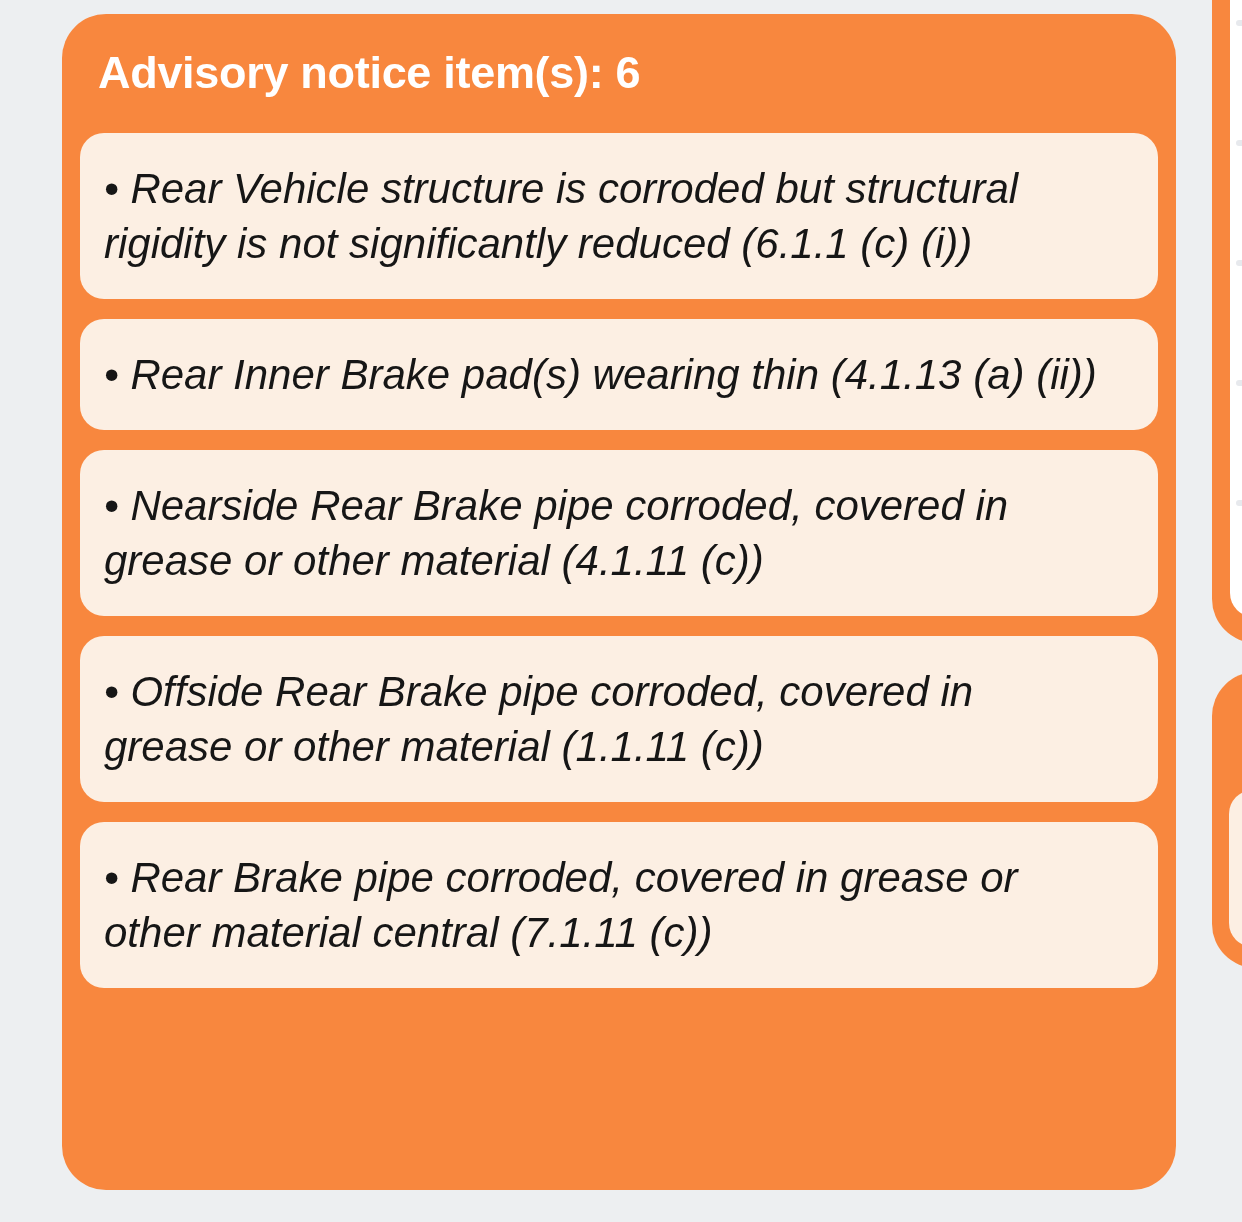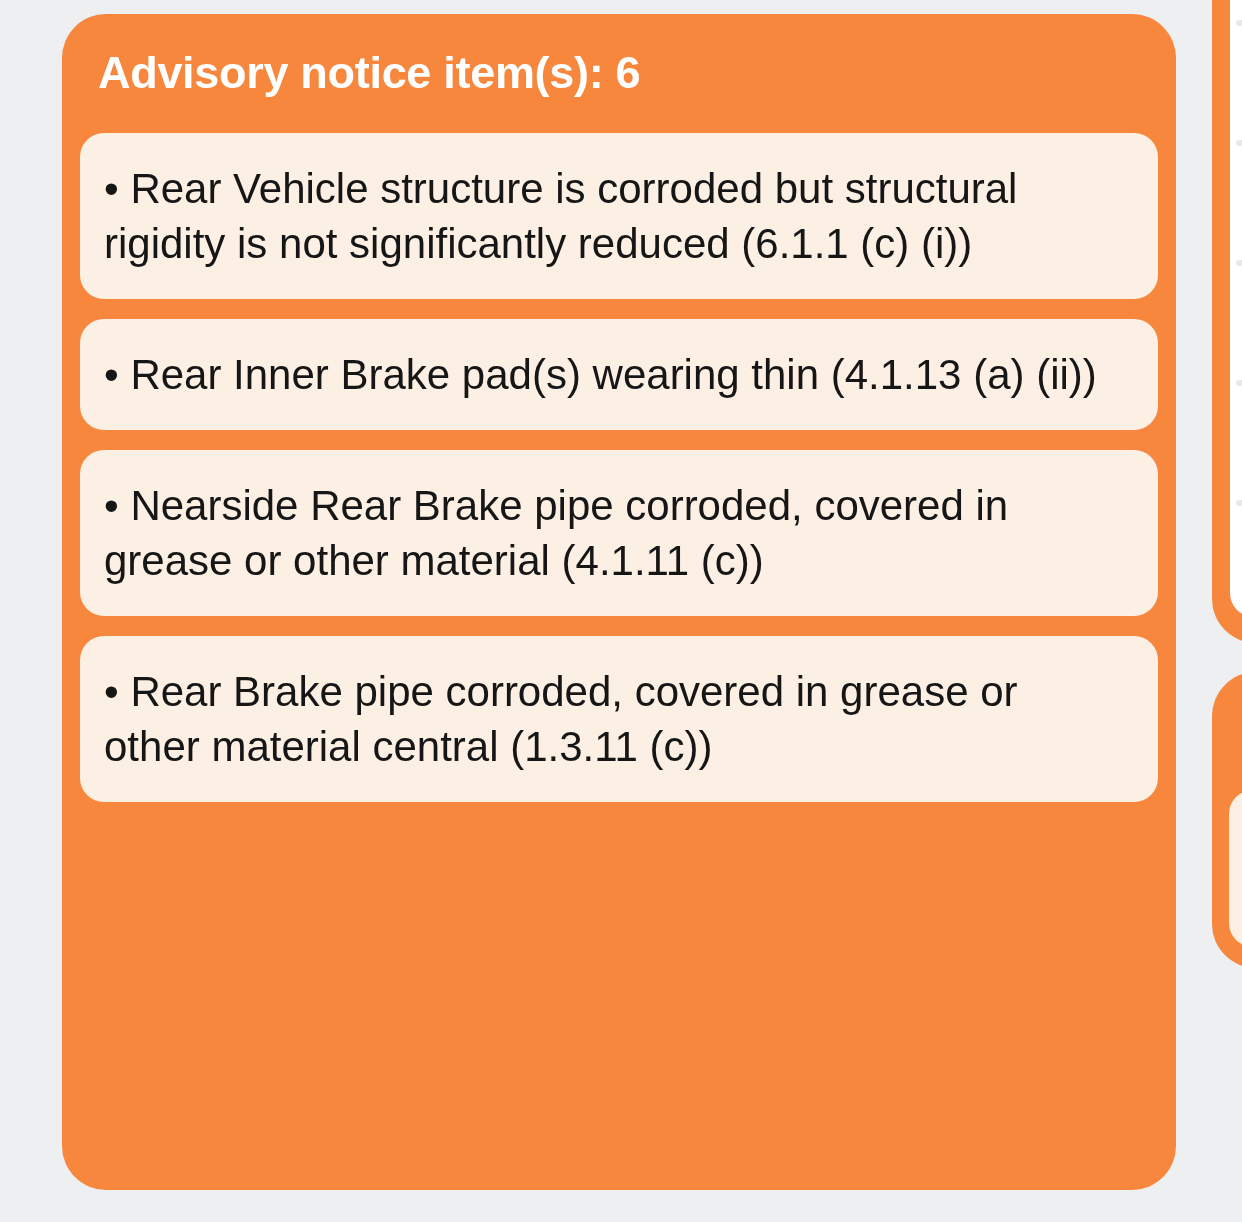--- a/index.html
+++ b/index.html
@@ -36,20 +36,21 @@
     color:var(--title-text);
     white-space:nowrap;
   }
   .items{
     position:absolute;
     left:18px;top:119px;
     width:1078px;
     display:flex;
     flex-direction:column;
     gap:20px;
+    font-style:italic;
   }
   .advisory-item{
     background:var(--item-background);
     border-radius:24px;
     padding:28px 54px 28px 24px;
     font-size:42px;
     line-height:55px;
     color:var(--item-text);
   }
   .bullet{
@@ -101,22 +102,23 @@
 
   <div class="items">
 
       <div class="advisory-item"><span class="bullet">• </span><span>Rear Vehicle structure is corroded but structural rigidity is not significantly reduced (6.1.1 (c) (i))</span></div>
 
       <div class="advisory-item"><span class="bullet">• </span><span>Rear Inner Brake pad(s) wearing thin (4.1.13 (a) (ii))</span></div>
 
 
       <div class="advisory-item"><span class="bullet">• </span><span>Nearside Rear Brake pipe corroded, covered in grease or other material (4.1.11 (c))</span></div>
 
+      <div class="advisory-item"><span class="bullet">• </span><span>Offside Rear Brake pipe corroded, covered in grease or other material (1.1.11 (c))</span></div>
 
-      <div class="advisory-item"><span class="bullet">• </span><span>Rear Brake pipe corroded, covered in grease or other material central (1.3.11 (c))</span></div>
+      <div class="advisory-item"><span class="bullet">• </span><span>Rear Brake pipe corroded, covered in grease or other material central (7.1.11 (c))</span></div>
     </div>
 </div>
 
 <div class="peek-card-top">
   <div class="white-panel"></div>
 </div>
 <div class="peek-dividers">
     <div class="dash" style="top: 20px;"></div>
     <div class="dash" style="top: 140px;"></div>
     <div class="dash" style="top: 260px;"></div>

